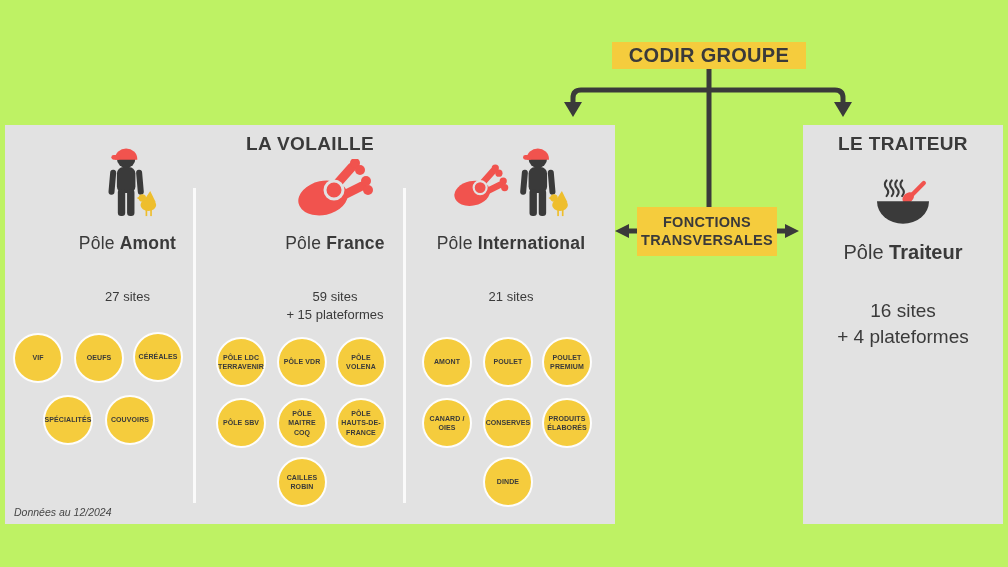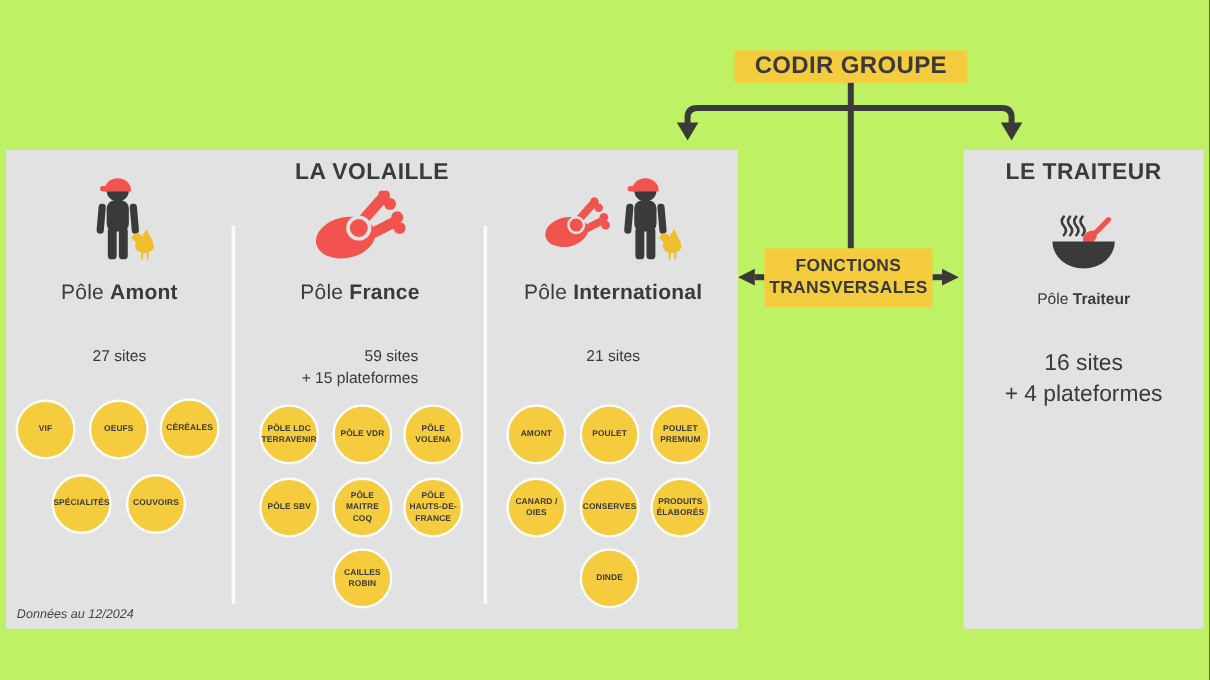--- a/index.html
+++ b/index.html
@@ -19,39 +19,39 @@
   .panel-volaille{left:5px;width:610px;}
   .panel-traiteur{left:803px;width:200px;display:flex;flex-direction:column;align-items:center;}
   .panel-title{
     position:absolute;top:8px;left:0;width:100%;text-align:center;
     font-size:19px;font-weight:bold;letter-spacing:.4px;font-stretch:condensed;
   }
   .divider{position:absolute;top:63px;width:3px;height:440px;max-height:315px;background:#FAFAFA;}
   .divider.d1{left:188px;}
   .divider.d2{left:398px;}
   .pole-col{position:absolute;top:0;display:flex;flex-direction:column;align-items:center;}
-  .col-amont{left:0;width:189px;}
-  .col-france{left:192px;width:206px;}
+  .col-amont{left:0;width:189px;padding-left:28px;}
+  .col-france{left:192px;width:206px;padding-left:35px;}
   .col-intl{left:402px;width:208px;}
   .icon-wrap{margin-top:20px;height:72px;display:flex;align-items:flex-end;justify-content:center;}
   .pole-name{margin-top:16px;font-size:17.5px;letter-spacing:.2px;}
   .pole-name b{font-weight:bold;}
-  .sites{margin-top:34px;font-size:13px;line-height:1.35;text-align:right;}
+  .sites{margin-top:34px;font-size:13px;line-height:1.35;text-align:center;}
   .bubble{
     position:absolute;width:50px;height:50px;border-radius:50%;
     background:#F5CC3D;border:2px solid #FDFDFD;box-sizing:border-box;
     display:flex;align-items:center;justify-content:center;text-align:center;
     font-size:7px;font-weight:bold;line-height:1.3;padding:3px;color:#3A3A3A;
     letter-spacing:.1px;
   }
   .footnote{position:absolute;left:9px;top:381px;font-size:10.5px;font-style:italic;color:#454545;}
   
   .tr-title{margin-top:8px;font-size:19px;font-weight:bold;letter-spacing:.4px;font-stretch:condensed;}
   .tr-icon{margin-top:24px;height:50px;display:flex;align-items:flex-end;justify-content:center;}
-  .tr-name{margin-top:12px;font-size:13px;}
+  .tr-name{margin-top:12px;font-size:20px;}
   .tr-sites{margin-top:34px;font-size:19px;line-height:1.35;text-align:center;}
 </style>
 </head>
 <body>
 
 <div class="canvas">
 
   <svg class="connectors" width="1008" height="567" aria-hidden="true">
     <g stroke="#3A3A3A" stroke-width="5" fill="none">
       <path d="M709,66 V207"></path>

